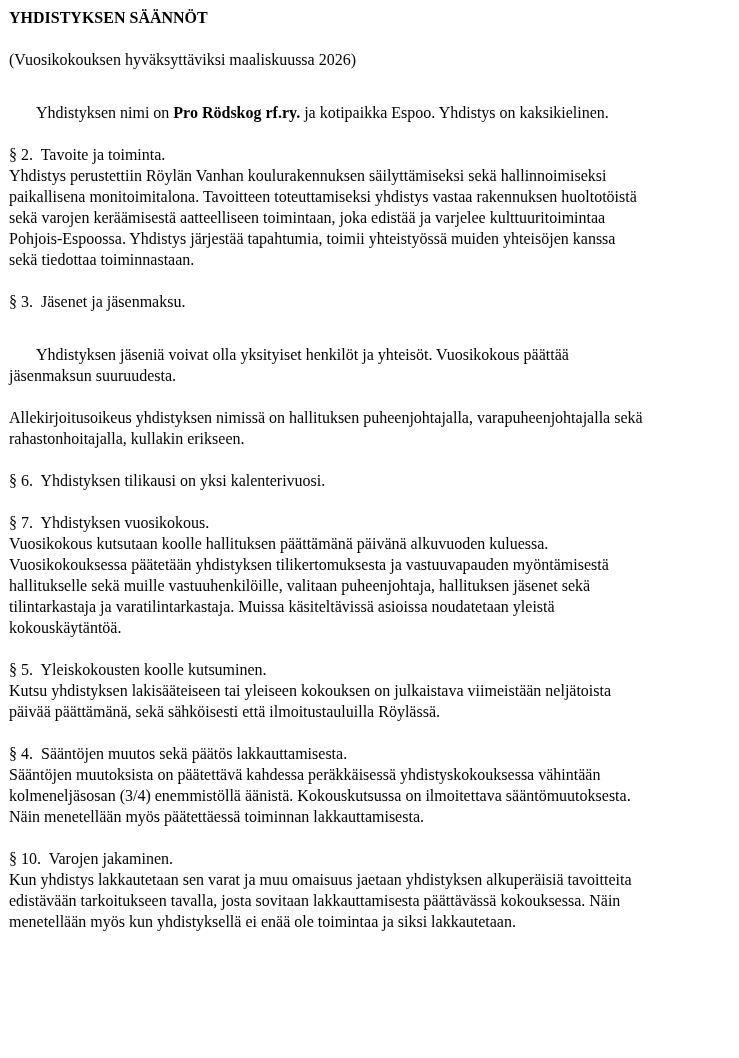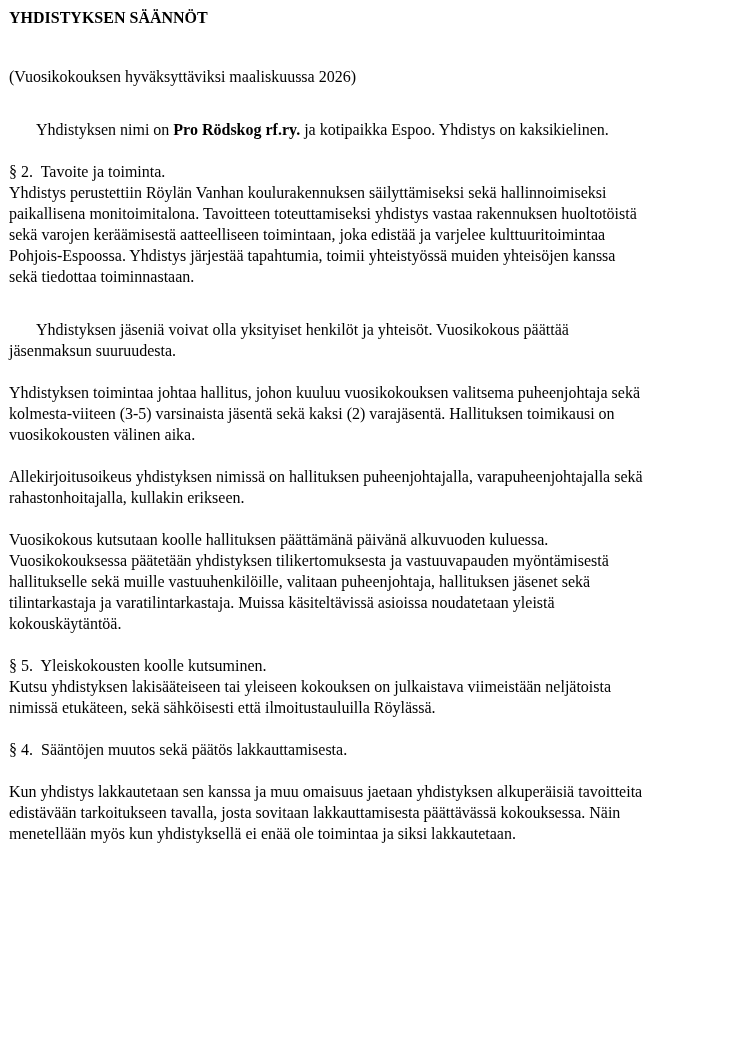--- a/index.html
+++ b/index.html
@@ -26,21 +26,21 @@
     border-radius: 12px;
   }
   .doc-title {
     margin: 0;
     font-size: 16px;
     line-height: 21px;
     font-weight: bold;
     white-space: pre-wrap;
   }
   .subtitle {
-    margin: 38px 0 0 0;
+    margin: 21px 0 0 0;
     white-space: pre-wrap;
   }
   .section {
     margin-top: 21px;
   }
   .sec-heading {
     margin: 0;
     white-space: pre-wrap;
   }
   .sec-body {
@@ -67,42 +67,48 @@
   <div class="section">
     <p class="sec-body indent"><span>Yhdistyksen nimi on </span><span class="bold">Pro Rödskog rf.ry.</span><span> ja kotipaikka Espoo. Yhdistys on kaksikielinen.</span></p>
   </div>
 
   <div class="section">
     <p class="sec-heading">§ 2.  Tavoite ja toiminta.</p>
     <p class="sec-body">Yhdistys perustettiin Röylän Vanhan koulurakennuksen säilyttämiseksi sekä hallinnoimiseksi paikallisena monitoimitalona. Tavoitteen toteuttamiseksi yhdistys vastaa rakennuksen huoltotöistä sekä varojen keräämisestä aatteelliseen toimintaan, joka edistää ja varjelee kulttuuritoimintaa Pohjois-Espoossa. Yhdistys järjestää tapahtumia, toimii yhteistyössä muiden yhteisöjen kanssa sekä tiedottaa toiminnastaan.</p>
   </div>
 
   <div class="section">
+    <p class="sec-heading">§ 3.  Jäsenet ja jäsenmaksu.</p>
     <p class="sec-body indent">Yhdistyksen jäseniä voivat olla yksityiset henkilöt ja yhteisöt. Vuosikokous päättää jäsenmaksun suuruudesta.</p>
   </div>
 
   <div class="section">
-    <p class="sec-body">Yhdistyksen toimintaa johtaa hallitus, johon kuuluu vuosikokouksen valitsema puheenjohtaja sekä kolmesta-viiteen (3-5) varsinaista jäsentä sekä kaksi (2) varajäsentä. Hallituksen toimikausi on vuosikokousten välinen aika.</p>
   </div>
 
   <div class="section">
     <p class="sec-body">Allekirjoitusoikeus yhdistyksen nimissä on hallituksen puheenjohtajalla, varapuheenjohtajalla sekä rahastonhoitajalla, kullakin erikseen.</p>
   </div>
 
+  <div class="section">
+    <p class="sec-heading">§ 6.  Yhdistyksen tilikausi on yksi kalenterivuosi.</p>
+  </div>
 
   <div class="section">
+    <p class="sec-heading">§ 7.  Yhdistyksen vuosikokous.</p>
     <p class="sec-body">Vuosikokous kutsutaan koolle hallituksen päättämänä päivänä alkuvuoden kuluessa. Vuosikokouksessa päätetään yhdistyksen tilikertomuksesta ja vastuuvapauden myöntämisestä hallitukselle sekä muille vastuuhenkilöille, valitaan puheenjohtaja, hallituksen jäsenet sekä tilintarkastaja ja varatilintarkastaja. Muissa käsiteltävissä asioissa noudatetaan yleistä kokouskäytäntöä.</p>
   </div>
 
   <div class="section">
     <p class="sec-heading">§ 5.  Yleiskokousten koolle kutsuminen.</p>
-    <p class="sec-body">Kutsu yhdistyksen lakisääteiseen tai yleiseen kokouksen on julkaistava viimeistään neljätoista nimissä etukäteen, sekä sähköisesti että ilmoitustauluilla Röylässä.</p>
+    <p class="sec-body">Kutsu yhdistyksen lakisääteiseen tai yleiseen kokouksen on julkaistava viimeistään neljätoista päivää päättämänä, sekä sähköisesti että ilmoitustauluilla Röylässä.</p>
   </div>
 
   <div class="section">
     <p class="sec-heading">§ 4.  Sääntöjen muutos sekä päätös lakkauttamisesta.</p>
+    <p class="sec-body">Sääntöjen muutoksista on päätettävä kahdessa peräkkäisessä yhdistyskokouksessa vähintään kolmeneljäsosan (3/4) enemmistöllä äänistä. Kokouskutsussa on ilmoitettava sääntömuutoksesta. Näin menetellään myös päätettäessä toiminnan lakkauttamisesta.</p>
   </div>
 
   <div class="section">
-    <p class="sec-body">Kun yhdistys lakkautetaan sen kanssa ja muu omaisuus jaetaan yhdistyksen alkuperäisiä tavoitteita edistävään tarkoitukseen tavalla, josta sovitaan lakkauttamisesta päättävässä kokouksessa. Näin menetellään myös kun yhdistyksellä ei enää ole toimintaa ja siksi lakkautetaan.</p>
+    <p class="sec-heading">§ 10.  Varojen jakaminen.</p>
+    <p class="sec-body">Kun yhdistys lakkautetaan sen varat ja muu omaisuus jaetaan yhdistyksen alkuperäisiä tavoitteita edistävään tarkoitukseen tavalla, josta sovitaan lakkauttamisesta päättävässä kokouksessa. Näin menetellään myös kun yhdistyksellä ei enää ole toimintaa ja siksi lakkautetaan.</p>
   </div>
 
 </div>
 
 </body></html>

